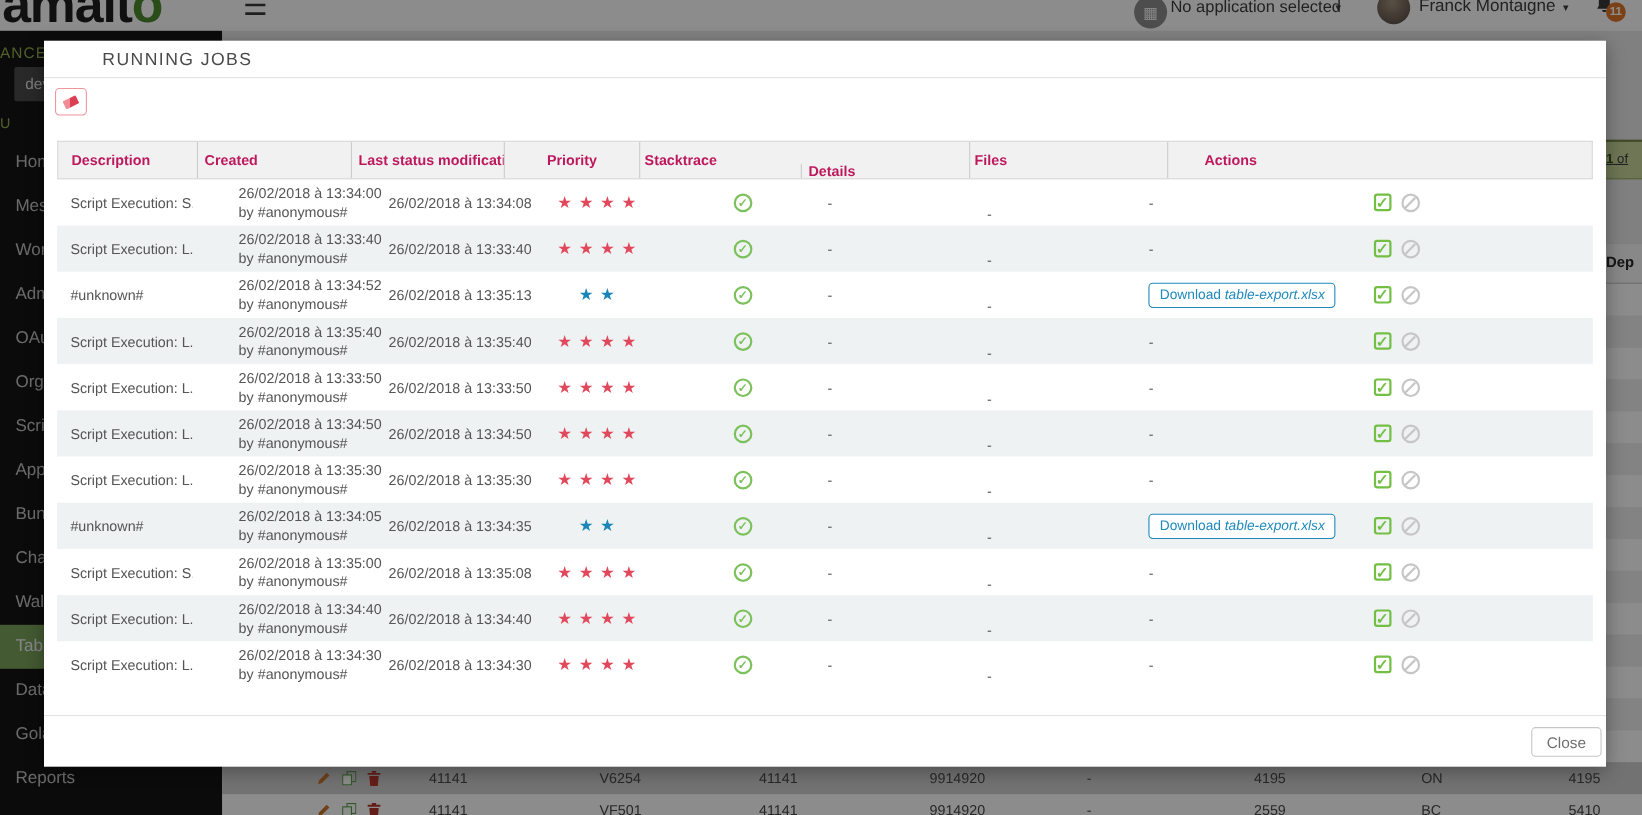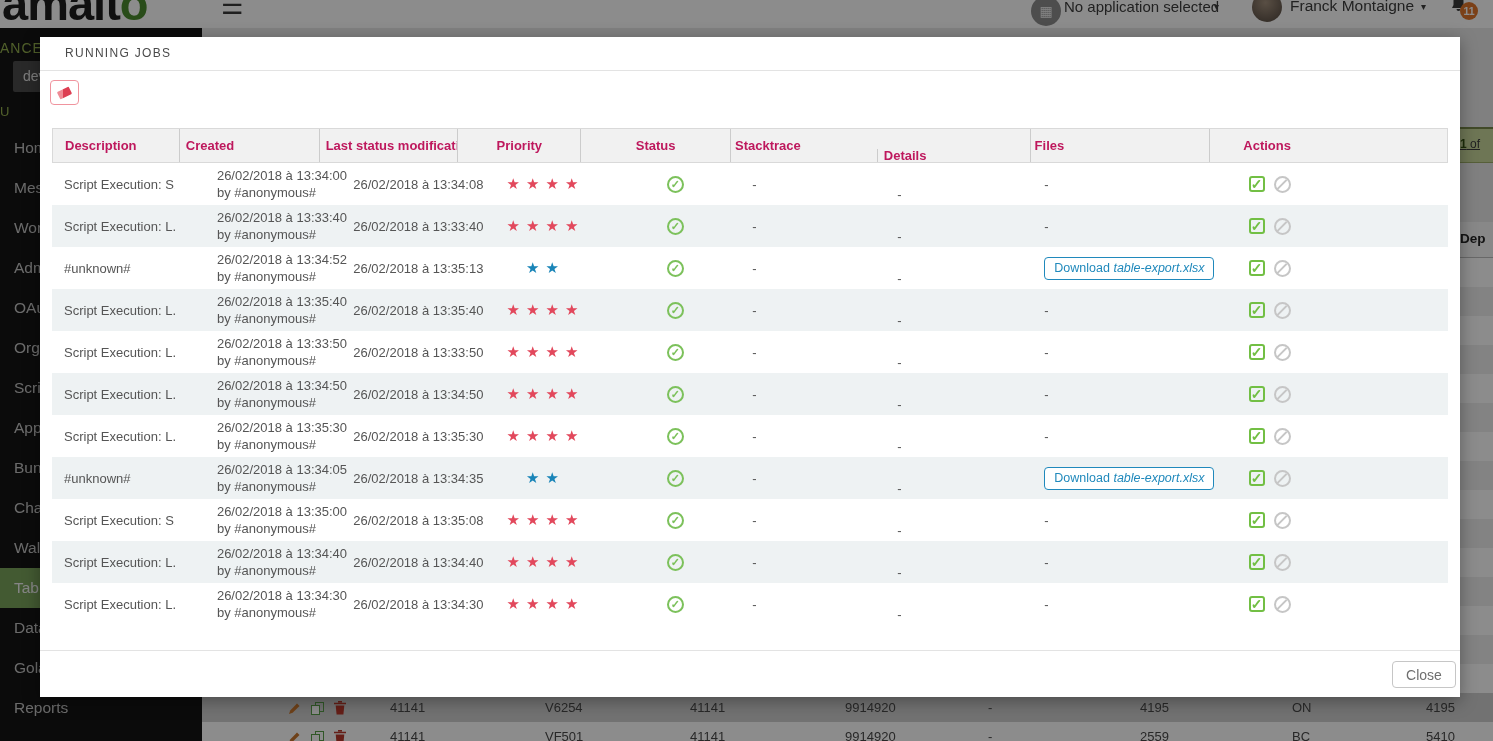--- a/index.html
+++ b/index.html
@@ -47,21 +47,21 @@
   .stripe .bgcell { position:absolute; top:7px; font-size:13px; color:#4a4a4a; }
   .stripe .bgicon { position:absolute; top:8px; width:14px; height:14px; cursor:pointer; }
 
   
   .overlay { position:absolute; inset:0; background:rgba(0,0,0,0.45); }
 
   
   .modal { position:absolute; left:40px; top:37px; width:1420px; height:660px; background:#fff;
            box-shadow:0 4px 16px rgba(0,0,0,0.35); }
   .m-header { height:34px; border-bottom:1px solid #e3e3e3; }
-  .m-title { padding:9px 0 0 25px; font-size:12px; color:#4a4a4a; letter-spacing:1.3px; }
+  .m-title { padding:9px 0 0 25px; font-size:16px; color:#4a4a4a; letter-spacing:1.3px;margin-left:28px; }
   .eraser-btn { position:absolute; left:10px; top:43px; width:29px; height:25px; background:#fff;
                 border:1px solid #f0949e; border-radius:4px; cursor:pointer;
                 display:flex; align-items:center; justify-content:center; }
   .eraser-shape { display:block; width:13px; height:8px; border-radius:1px; transform:rotate(-26deg);
                   background:linear-gradient(115deg,#ef8b95 42%,#dd3e52 42%); }
 
   .m-table { position:absolute; left:12px; top:91px; width:1396px; }
   .t-head { display:flex; height:35px; background:#f1f1f1; border:1px solid #d9d9d9;
             font-weight:bold; font-size:13px; color:#be185d; }
   .t-head .c { border-left:1px solid #ccc; }
@@ -224,21 +224,20 @@
     <button class="eraser-btn">
       <span class="eraser-shape"></span>
     </button>
 
     <div class="m-table">
       <div class="t-head">
         <div class="c c-desc">Description</div>
         <div class="c c-created">Created</div>
         <div class="c c-lastmod">Last status modification</div>
         <div class="c c-prio">Priority</div>
-        <div class="c c-status">Status</div>
         <div class="c c-stack">Stacktrace</div>
         <div class="c c-details">Details</div>
         <div class="c c-files">Files</div>
         <div class="c c-actions">Actions</div>
       </div>
       <div id="jobs-rows">
           <div class="t-row">
     <div class="c c-desc cell">Script Execution: S...</div>
     <div class="c c-created cell">
       <div>26/02/2018 à 13:34:00</div>

